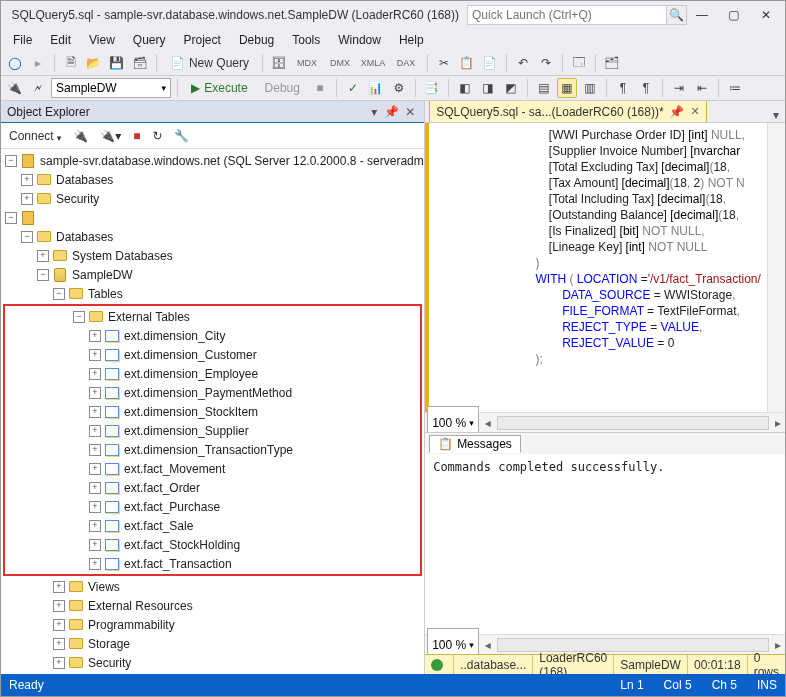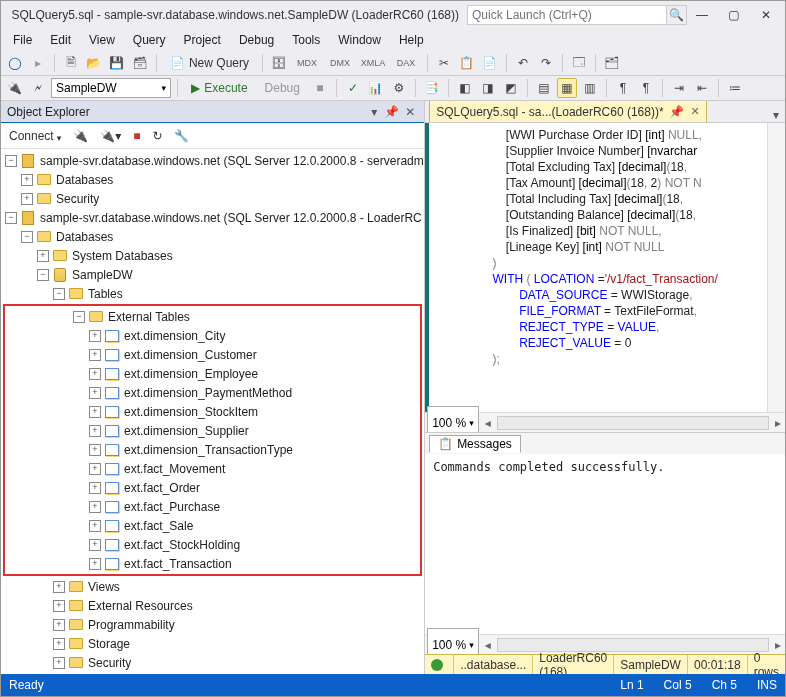--- a/index.html
+++ b/index.html
@@ -51,21 +51,21 @@
   
   .redbox { border:2px solid #e03030; margin:1px 2px; padding:1px 0;}
   
   
   .editor-side { flex:1; display:flex; flex-direction:column; background:#fff;}
   .tabstrip { height:22px; background:#eeeef2; display:flex; align-items:flex-end; padding-left:4px; border-bottom:1px solid #ccc;}
   .tab { height:22px; background:#fff6c5; border:1px solid #c9b94a; border-bottom:none; padding:0 6px; display:flex; align-items:center; gap:6px; font-size:11px; color:#333;}
   .tab .x{ color:#666; font-size:11px;}
   .tabstrip .drop{margin-left:auto; padding:0 6px; color:#555;}
   
-  .code-area { flex:1; display:flex; overflow:hidden; font-family:Consolas,monospace; font-size:12px; background:#fff; border-left:4px solid #0f766e;}
+  .code-area { flex:1; display:flex; overflow:hidden; font-family:Consolas,monospace; font-size:12px; background:#fff; border-left:4px solid #eab308;padding-left:43px;}
   .code-area .scroll-spacer{width:18px; background:#f4f4f4; border-left:1px solid #ddd;}
   .code { flex:1; padding:4px 2px 4px 50px; white-space:pre; color:#222; line-height:16px; overflow:hidden;}
   .kw{color:#0000ff;}
   .type{color:#000;}
   .gray{color:#808080;}
   .str{color:#a31515;}
   
   .zoom-bar { height:20px; border-top:1px solid #ddd; display:flex; align-items:center; background:#f4f4f4;}
   .zoom-bar .zc{ border:1px solid #aaa; background:#fff; height:16px; padding:16px 4px; display:flex; align-items:center; gap:3px; margin:0 2px;}
   .zoom-bar .track{ flex:1; height:14px; background:#eaeaea; border:1px solid #ccc; margin:0 2px;}
@@ -223,21 +223,20 @@
           <span class="ico">
             <span class="folder-ico"></span>
           </span>
           <span>Security</span>
         </div>
       <div class="node" style="padding-left:4px">
           <span class="exp">−</span>
           <span class="ico">
             <span class="server-ico"></span>
           </span>
-          <span>sample-svr.database.windows.net (SQL Server 12.0.2000.8 - LoaderRC</span>
         </div>
       <div class="node" style="padding-left:20px">
           <span class="exp">−</span>
           <span class="ico">
             <span class="folder-ico"></span>
           </span>
           <span>Databases</span>
         </div>
       <div class="node" style="padding-left:36px">
           <span class="exp">+</span>

